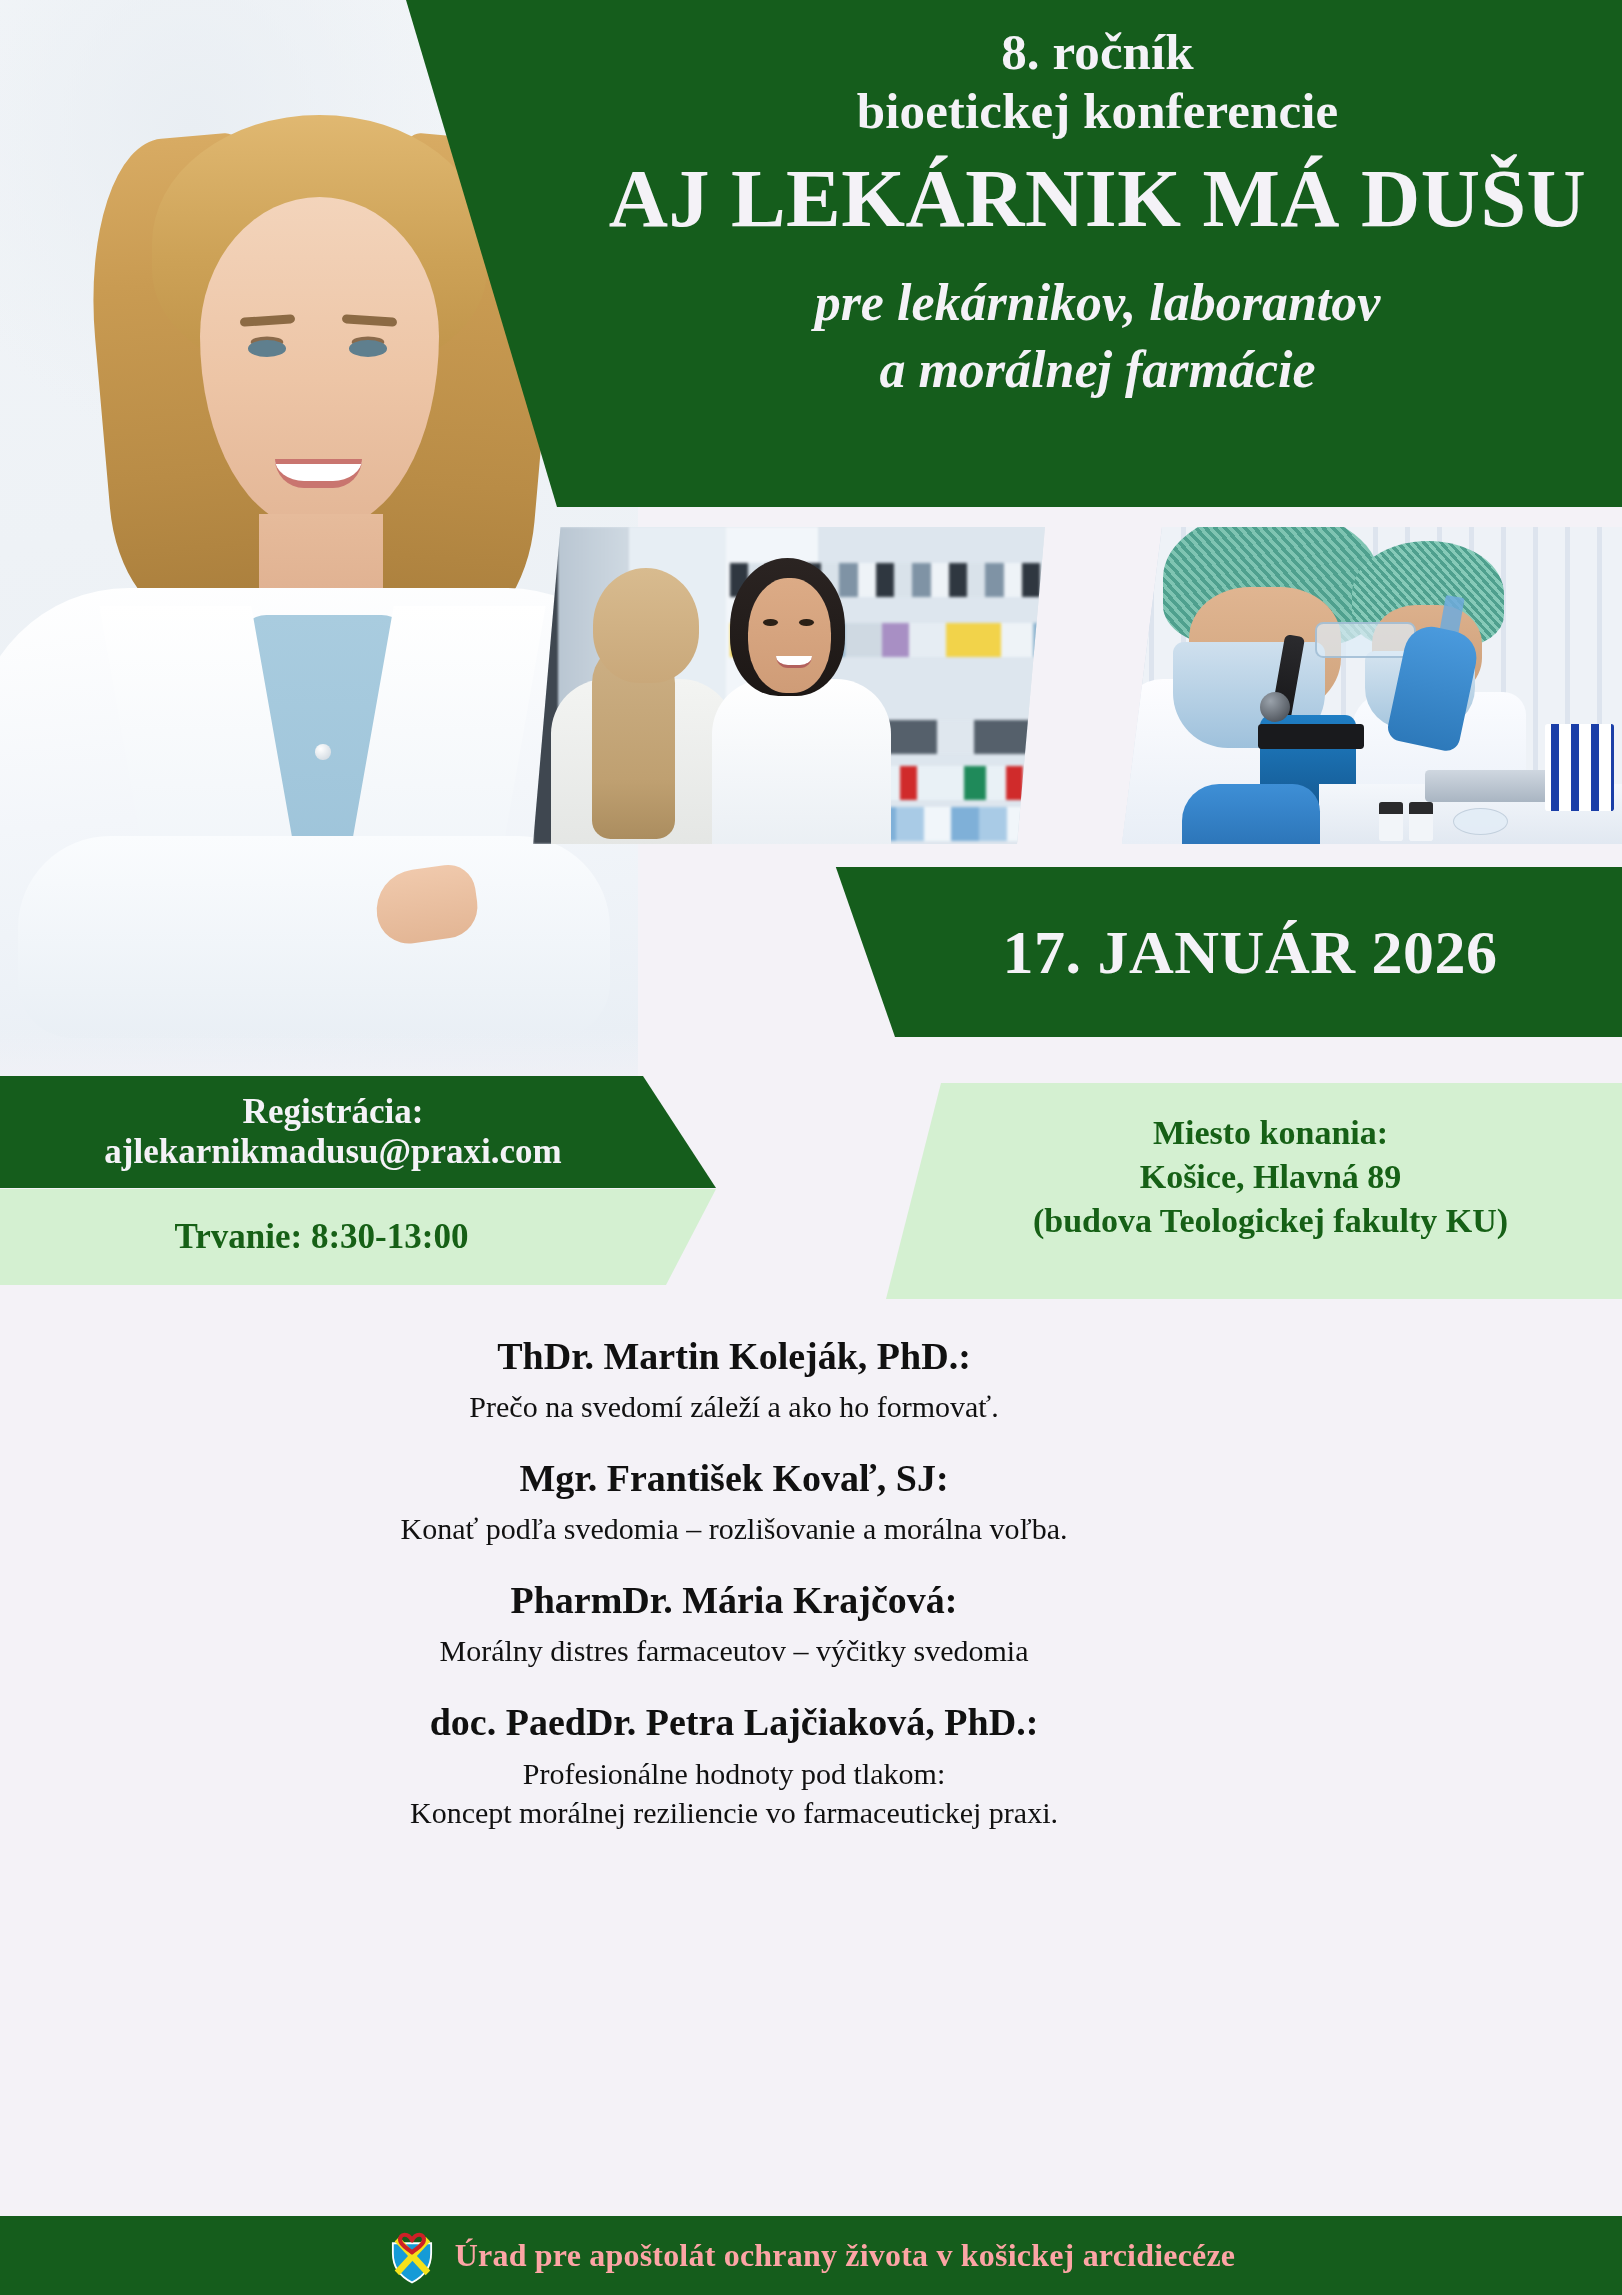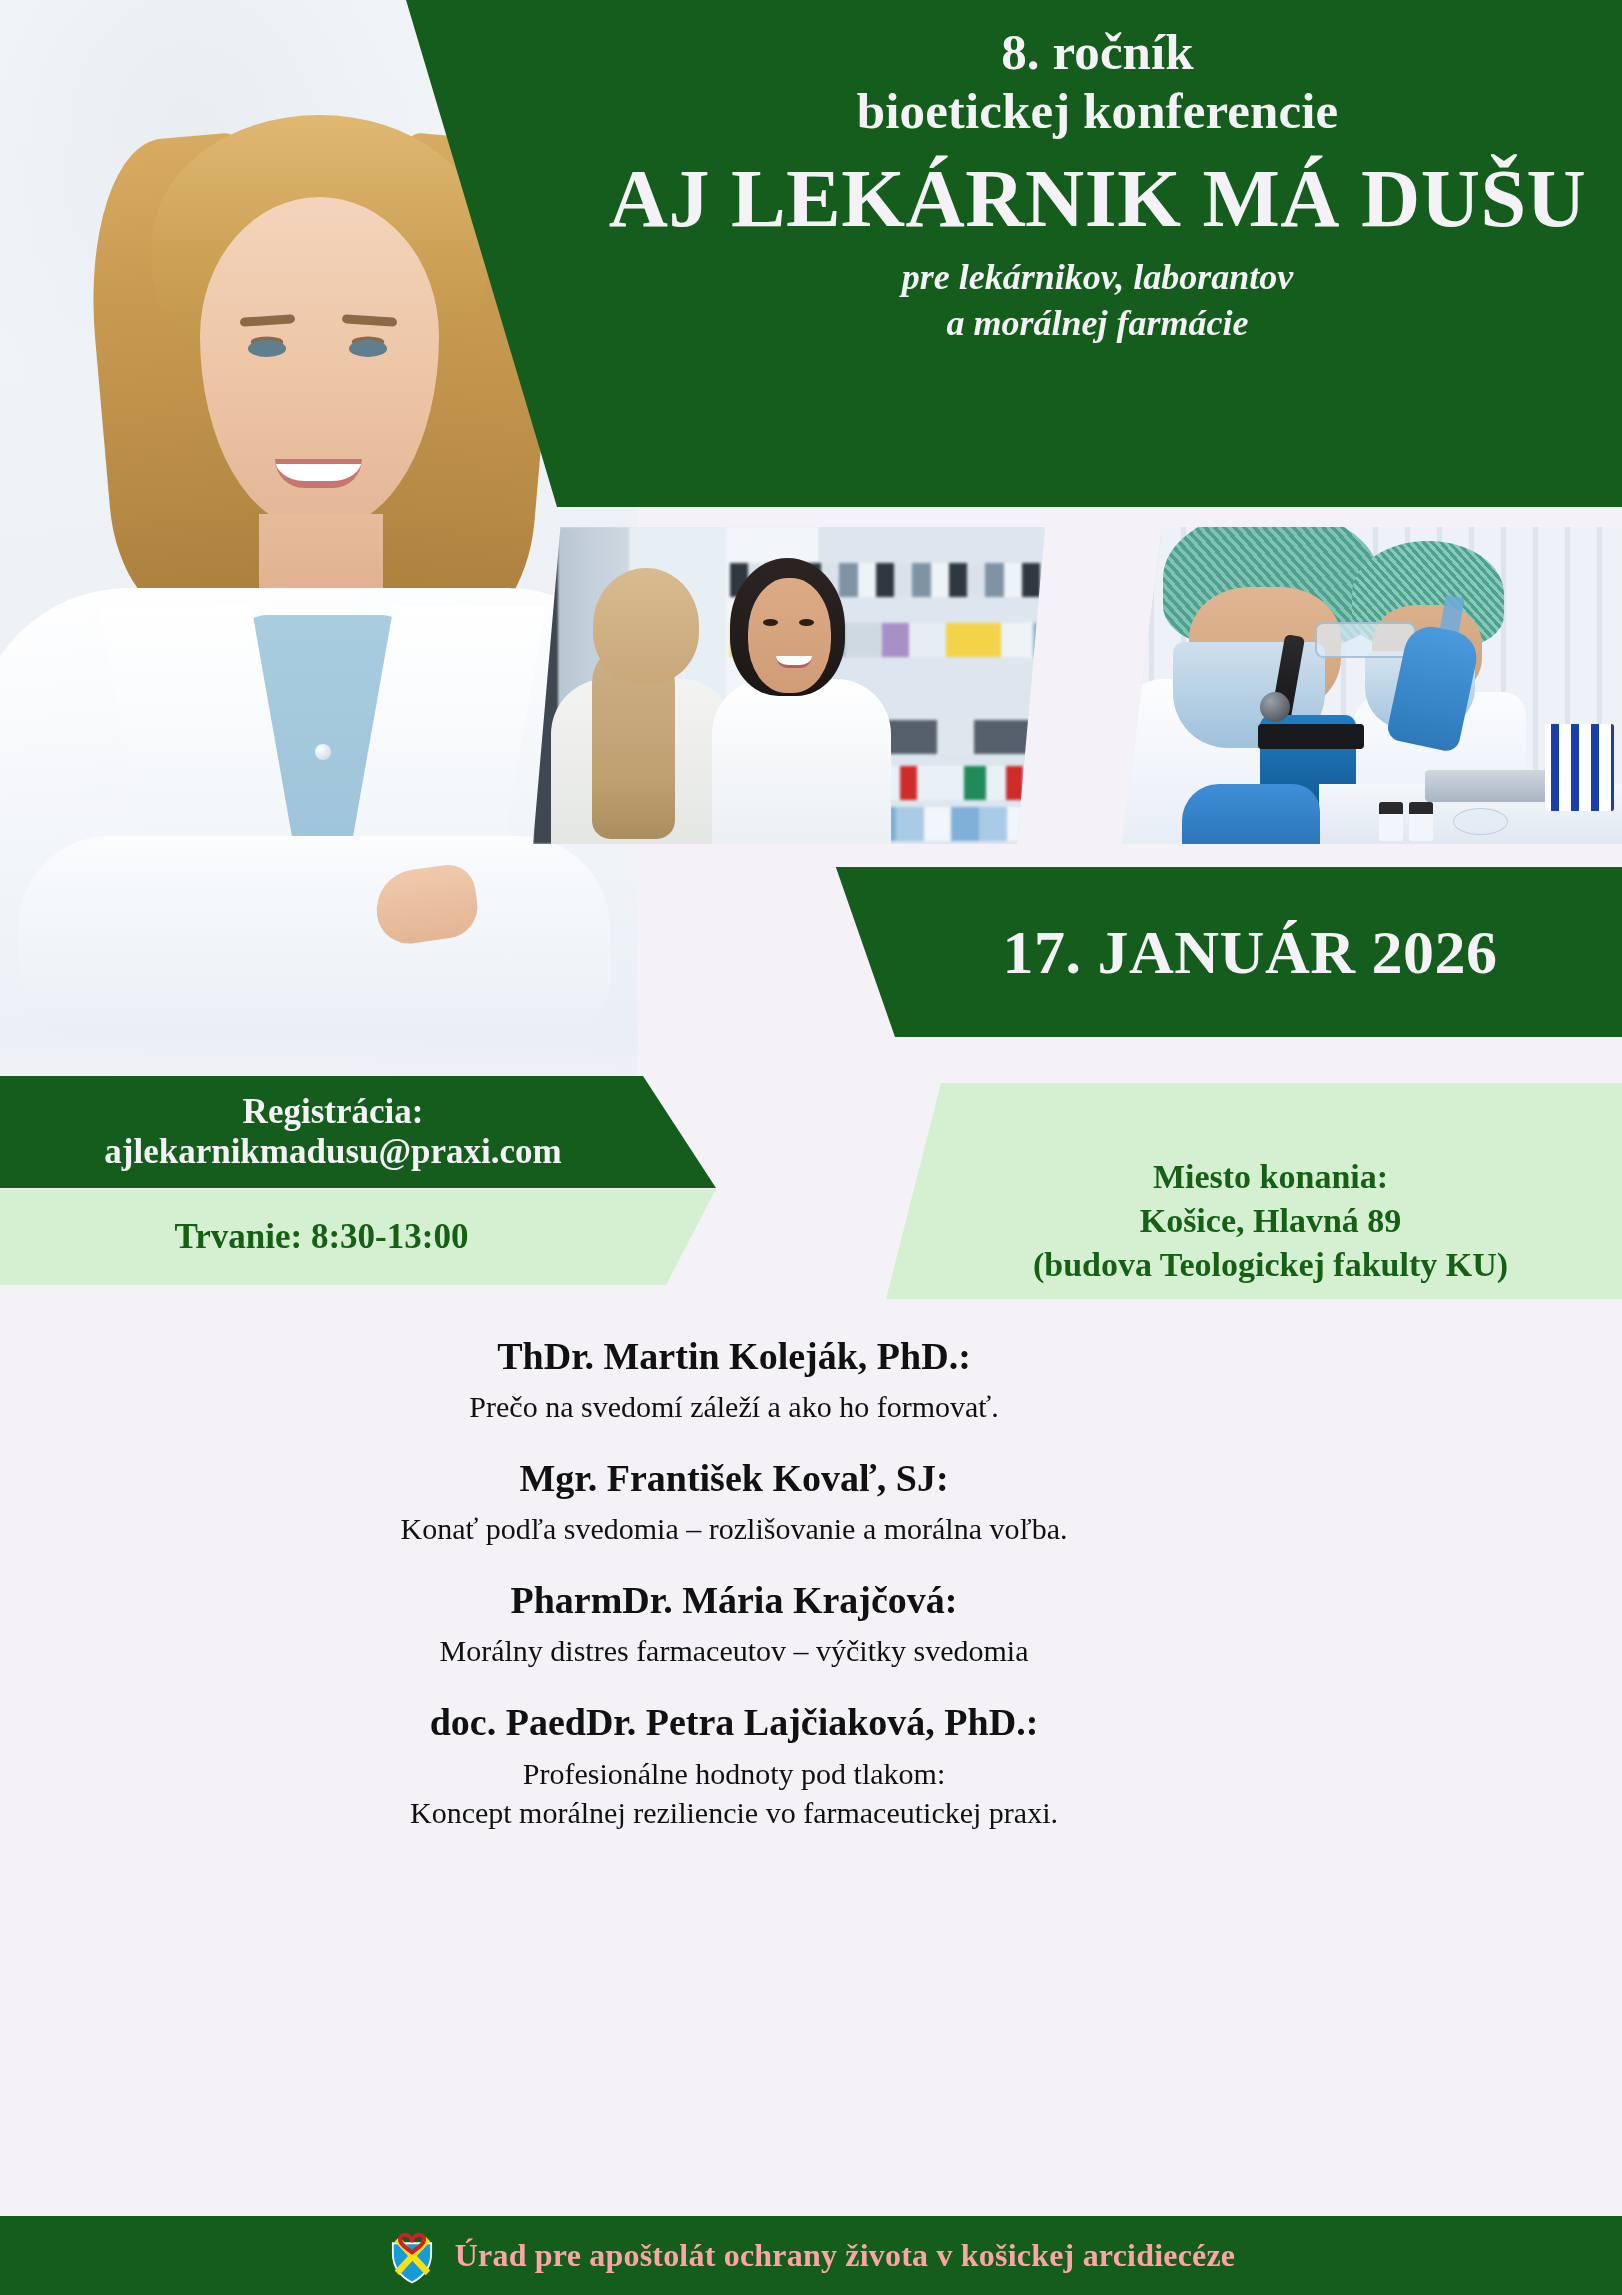--- a/index.html
+++ b/index.html
@@ -156,25 +156,25 @@
   }
   .main-title {
     font-size: 82px;
     font-weight: 700;
     line-height: 1.05;
     margin: 14.7px 0 12px 0;
     letter-spacing: 0.5px;
     white-space: nowrap;
   }
   .subtitle {
-    font-size: 36px;
+    font-size: 52px;
     font-weight: 700;
     font-style: italic;
     line-height: 1.28;
-    margin: 0;
+    margin: 16px;
   }
 
   
   .photo-pharmacy {
     position: absolute;
     left: 533px; top: 527px;
     width: 512px; height: 317px;
     clip-path: polygon(27.5px 0, 512px 0, 484px 317px, 0 317px);
     overflow: hidden;
     z-index: 2;
@@ -438,21 +438,20 @@
   .venue-text {
     position: absolute;
     left: 886px; top: 1083px;
     width: 737px; height: 188px;
     display: flex; flex-direction: column;
     align-items: center; justify-content: center;
     color: #166016;
     font-size: 34px; font-weight: 700; line-height: 1.30;
     padding-left: 32px;
     z-index: 4;
-    margin-top: 44px;
   }
 
   
   .speakers {
     position: absolute;
     left: 0; top: 1334px;
     width: 1468px;
     text-align: center;
     color: #111111;
     z-index: 2;

